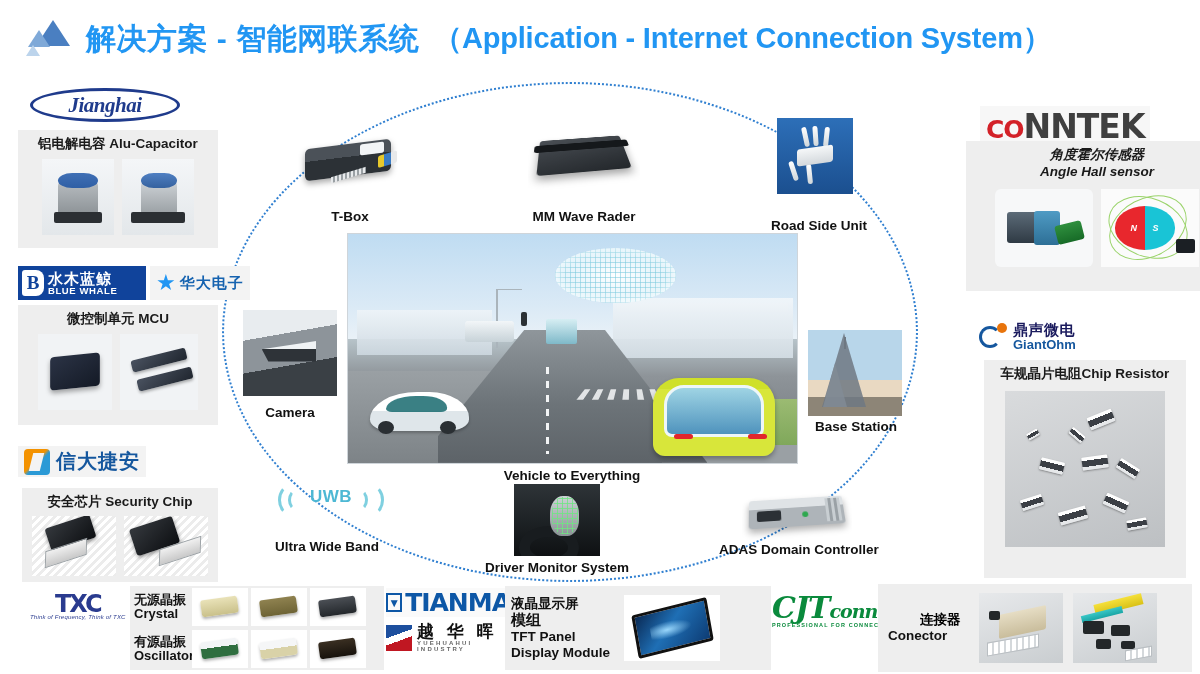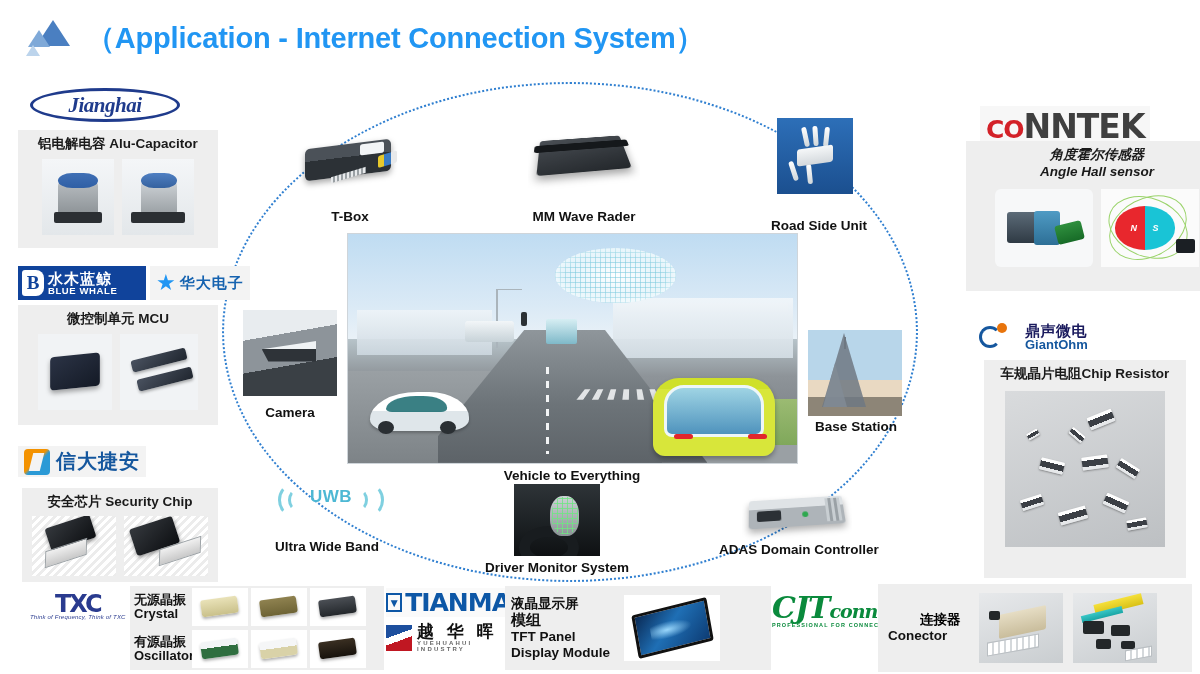--- a/index.html
+++ b/index.html
@@ -123,21 +123,21 @@
   .xinda .tx { font-size: 20px; font-weight: bold; color: #15579e; letter-spacing: 1px; }
 
   
   .conntek { background:#f7f7f7; padding: 1px 6px; }
   .conntek .c1 { font-size: 25px; font-weight: bold; color: #d32128; letter-spacing: -1px;
     font-family: "DejaVu Sans", sans-serif; }
   .conntek .c2 { font-size: 33px; font-weight: bold; color: #3f3f3f; letter-spacing: -1px;
     font-family: "DejaVu Sans", sans-serif; }
 
   
-  .giantohm { display: flex; align-items: flex-end; gap: 17px; }
+  .giantohm { display: flex; align-items: center; gap: 5px; }
   .go-mark { position: relative; width: 30px; height: 30px; }
   .go-mark .ring {
     position: absolute; left: 1px; top: 4px; width: 22px; height: 22px;
     border: 3.5px solid #15579e; border-radius: 50%; border-right-color: transparent;
   }
   .go-mark .dot {
     position: absolute; right: 1px; top: 1px; width: 10px; height: 10px;
     background: #e8740c; border-radius: 50%;
   }
   .go-txt { line-height: 1.05; }
@@ -538,20 +538,21 @@
 <body>
 
 <div class="slide">
 
   <div class="title-row">
     <div class="logo-tri">
       <div class="t1"></div>
         <div class="t2"></div>
         <div class="t3"></div>
     </div>
+    <div class="title-cn">解决方案 - 智能网联系统</div>
     <div class="title-en">（Application - Internet Connection System）</div>
   </div>
 
   <div class="ellipse"></div>
 
   <div class="brand" style="left:30px; top:88px;">
     <div class="jianghai">
         <span>Jianghai</span>
       </div>
   </div>

